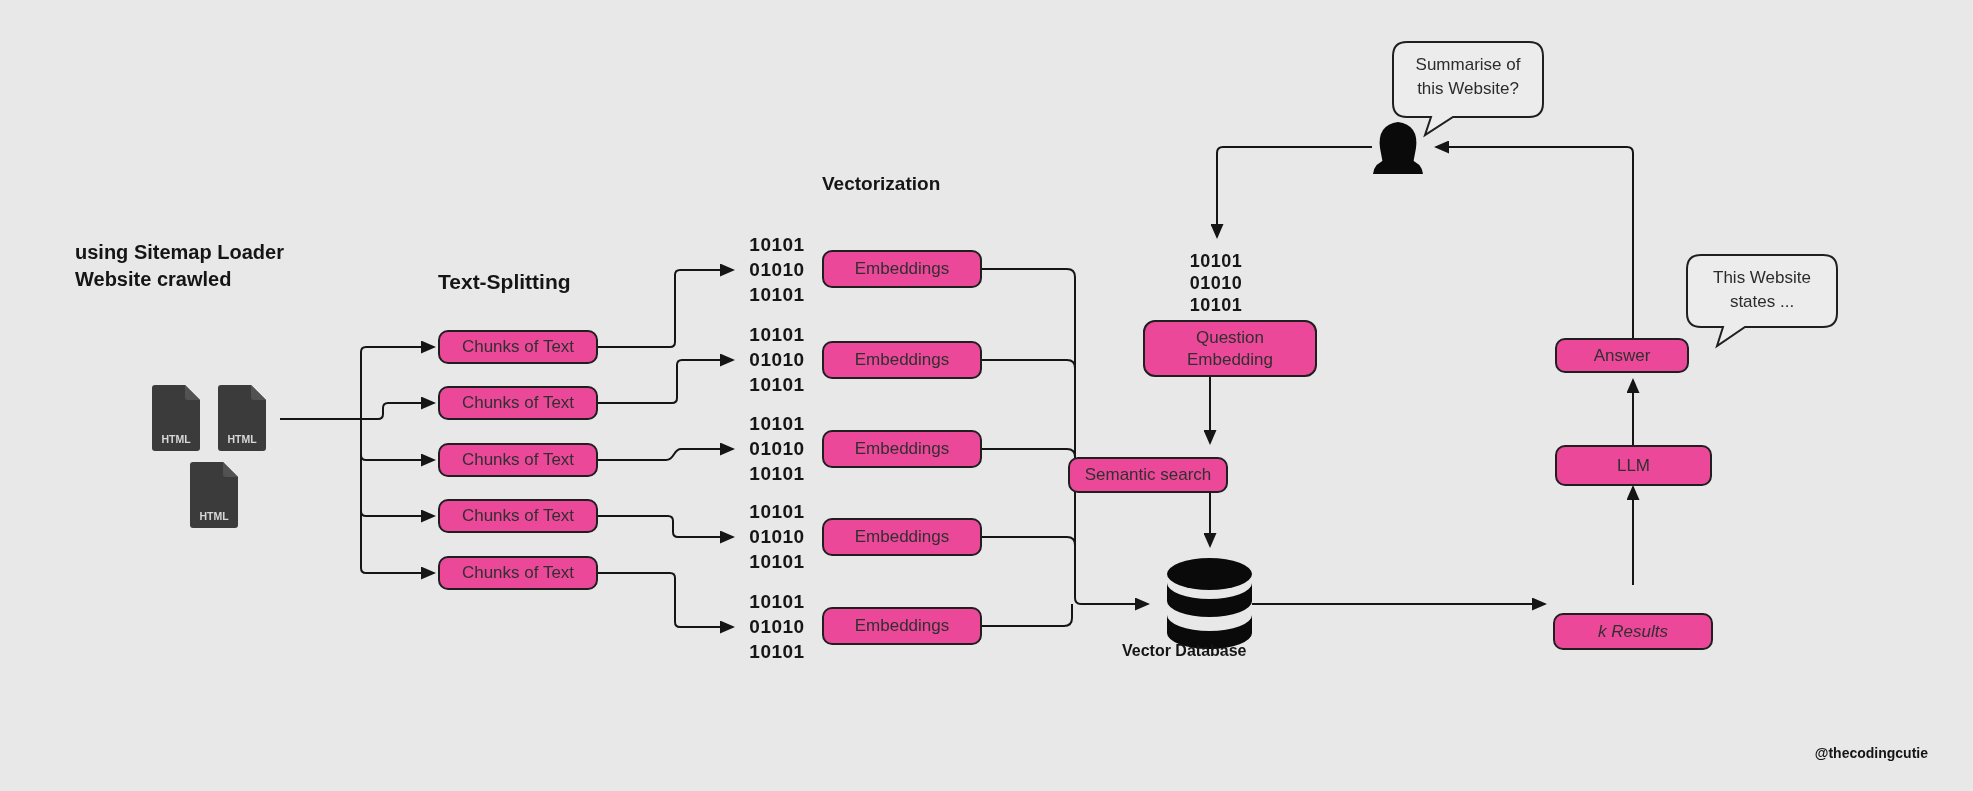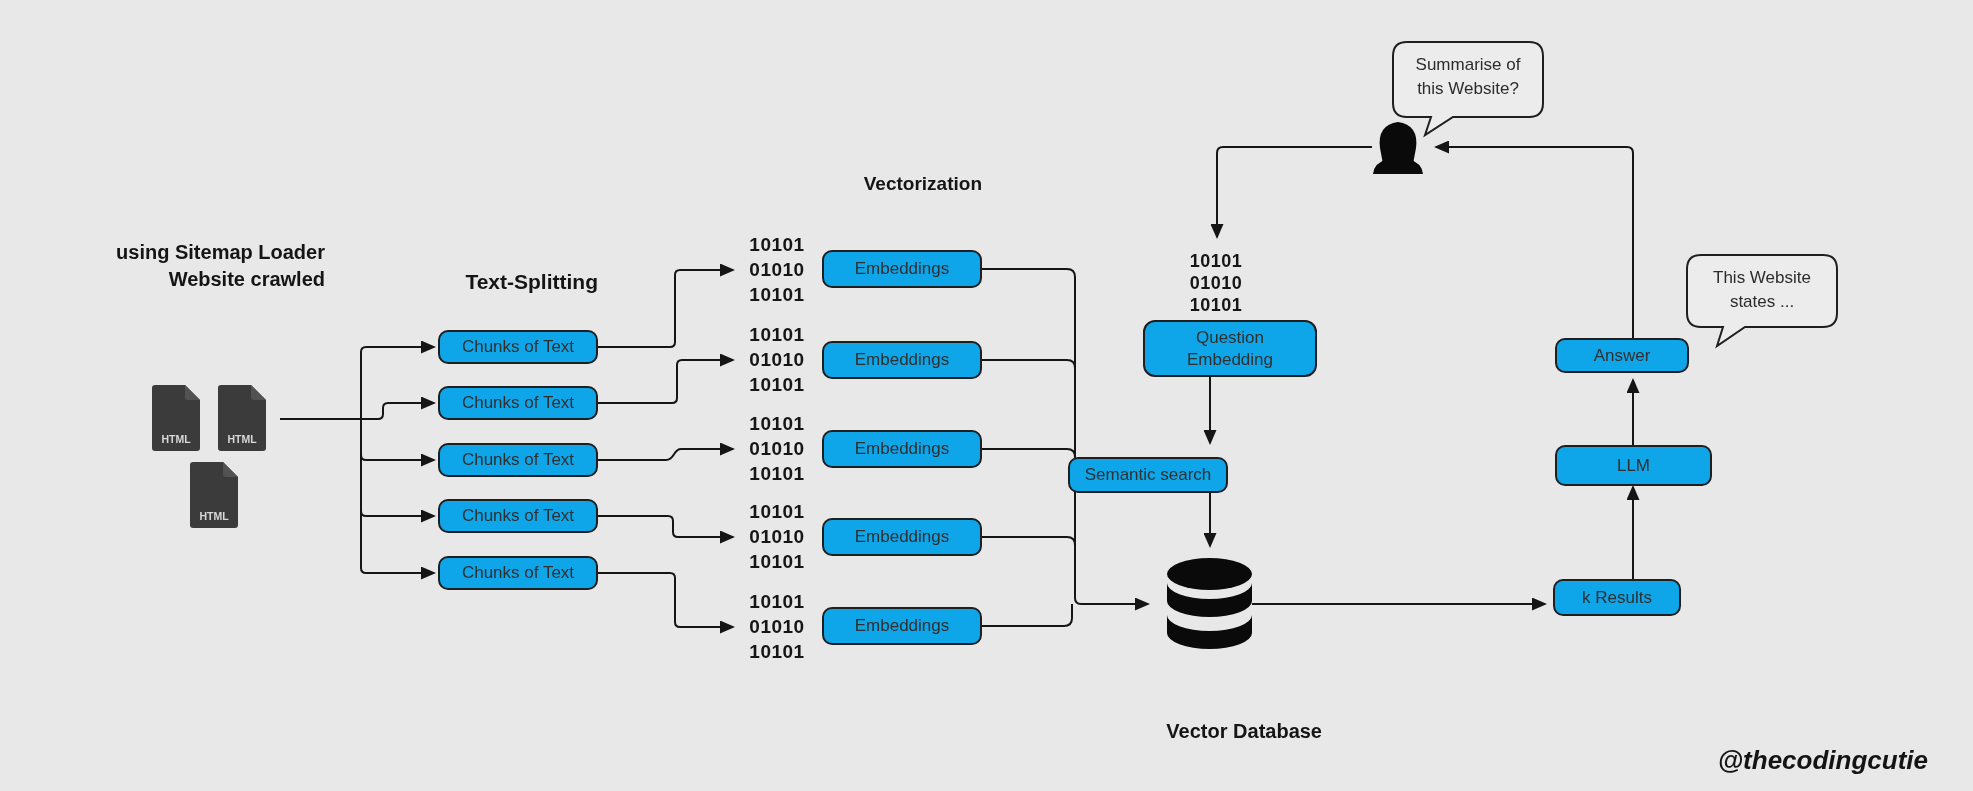--- a/index.html
+++ b/index.html
@@ -4,36 +4,36 @@
 <style>
   html,body{margin:0;padding:0;background:#e8e8e8;}
   .stage{
     position:relative;width:1973px;height:791px;background:#e8e8e8;
     font-family:"Liberation Sans", sans-serif;color:#1a1a1a;overflow:hidden;
   }
   svg.wires{position:absolute;left:0;top:0;width:1973px;height:791px;}
   .edge{fill:none;stroke:#151515;stroke-width:2;}
   .node{
     position:absolute;box-sizing:border-box;border:2px solid #1f1f1f;border-radius:10px;
-    background:#0ea5e9;display:flex;align-items:center;justify-content:center;
+    background:#ec4899;display:flex;align-items:center;justify-content:center;
     font-size:17px;color:#303030;text-align:left;line-height:1.25;
   }
-  .title{position:absolute;font-weight:bold;color:#151515;text-align:right;}
+  .title{position:absolute;font-weight:bold;color:#151515;text-align:left;}
   .binary{
     position:absolute;width:90px;text-align:center;font-weight:bold;color:#161616;
     font-size:19px;line-height:25px;letter-spacing:0.5px;
   }
   .binary div{white-space:nowrap;}
   .binary.mid{font-size:18px;line-height:22px;}
   .bubble-text{
     position:absolute;width:150px;text-align:center;font-size:17px;line-height:24px;color:#2c2c2c;
   }
   .signature{
     position:absolute;left:1700px;top:745px;width:228px;text-align:right;
-    font-weight:bold;font-style:italic;font-size:26px;color:#141414;
+    font-weight:bold;font-size:14px;color:#141414;
   }
 </style>
 </head>
 <body>
 
 <div class="stage">
 
   <svg class="wires" viewBox="0 0 1973 791">
     <defs>
       <marker id="arr" markerWidth="7.5" markerHeight="6.5" refX="6.5" refY="3.25" orient="auto">
@@ -99,21 +99,21 @@
 
     <path fill="#ececec" stroke="#1f1f1f" stroke-width="2" d="M1701,255 H1823 Q1837,255 1837,269 V313 Q1837,327 1823,327 H1745 L1717,346 L1723,327 H1701 Q1687,327 1687,313 V269 Q1687,255 1701,255 Z"></path>
   </svg>
 
   <div class="title" style="left:75px;top:239px;width:250px;font-size:20px;line-height:27px;">
     <div>using Sitemap Loader</div>
     <div>Website crawled</div>
   </div>
   <div class="title" style="left:438px;top:270px;width:160px;font-size:21px;">Text-Splitting</div>
   <div class="title" style="left:822px;top:173px;width:160px;font-size:19px;">Vectorization</div>
-  <div class="title" style="left:1122px;top:720px;width:200px;font-size:20px;">Vector Database</div>
+  <div class="title" style="left:1122px;top:642px;width:200px;font-size:16px;">Vector Database</div>
 
   <div class="node" style="left:438px;top:330px;width:160px;height:34px;">Chunks of Text</div>
   <div class="node" style="left:438px;top:386px;width:160px;height:34px;">Chunks of Text</div>
   <div class="node" style="left:438px;top:443px;width:160px;height:34px;">Chunks of Text</div>
   <div class="node" style="left:438px;top:499px;width:160px;height:34px;">Chunks of Text</div>
   <div class="node" style="left:438px;top:556px;width:160px;height:34px;">Chunks of Text</div>
 
   <div class="binary" style="left:732px;top:232px;">
     <div>10101</div>
       <div>01010</div>
@@ -152,21 +152,21 @@
       <div>10101</div>
   </div>
   <div class="node" style="left:1123px;top:320px;width:174px;height:57px;border-radius:12px;flex-direction:column;margin-left:20px;">
     <div>Question</div>
     <div>Embedding</div>
   </div>
   <div class="node" style="left:1068px;top:457px;width:160px;height:36px;">Semantic search</div>
 
   <div class="node" style="left:1555px;top:338px;width:134px;height:35px;">Answer</div>
   <div class="node" style="left:1555px;top:445px;width:157px;height:41px;">LLM</div>
-  <div class="node" style="left:1553px;top:579px;width:128px;height:37px;">k Results</div>
+  <div class="node" style="left:1553px;top:613px;width:160px;height:37px;font-style:italic;">k Results</div>
 
   <div class="bubble-text" style="left:1687px;top:266px;">
     <div>This Website</div>
     <div>states ...</div>
   </div>
   <div class="bubble-text" style="left:1393px;top:53px;">
     <div>Summarise of</div>
     <div>this Website?</div>
   </div>
 

